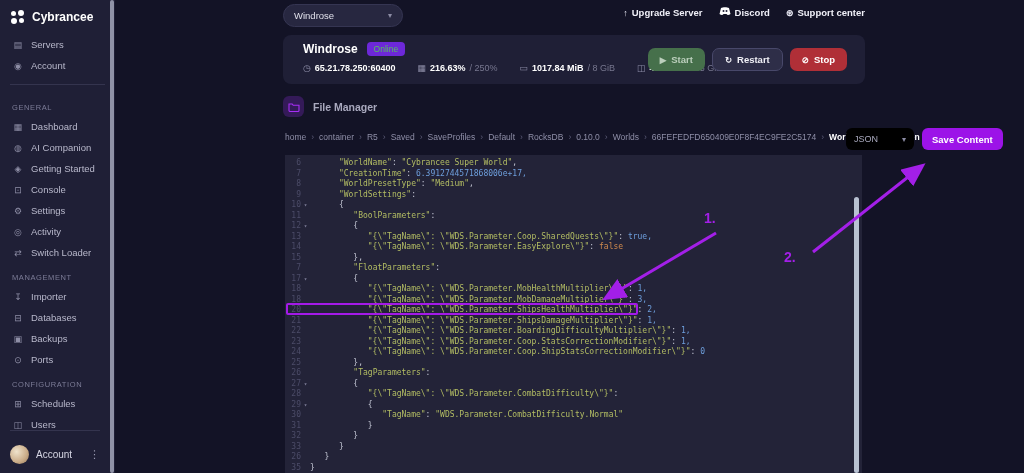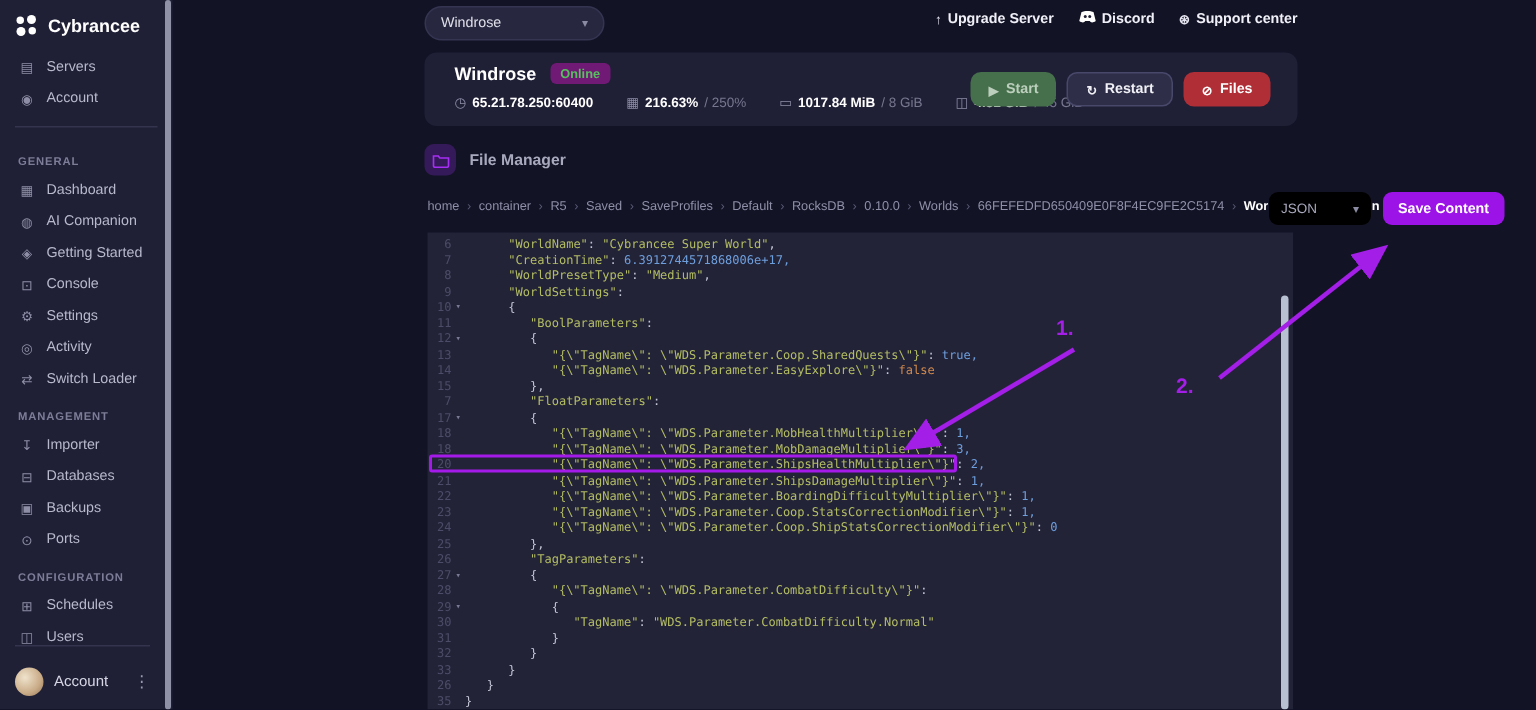--- a/index.html
+++ b/index.html
@@ -14,39 +14,39 @@
   .logo-dots i { position:absolute; background:#fff; border-radius:50%; }
   .logo-dots i:nth-child(1){ left:0; top:1px; width:5px; height:5px; }
   .logo-dots i:nth-child(2){ left:7px; top:0; width:6px; height:6px; }
   .logo-dots i:nth-child(3){ left:0; top:8px; width:6px; height:6px; }
   .logo-dots i:nth-child(4){ left:8px; top:8px; width:5px; height:5px; }
   .logo-text { font-size:12px; font-weight:bold; color:#fff; }
   .sb-item { display:flex; align-items:center; gap:7px; height:21px; padding-left:12px; font-size:9.5px; color:#b9b9cc; cursor:pointer; }
   .sb-item .ic { width:12px; text-align:center; font-size:9px; color:#8e8ea6; flex:0 0 12px; }
   .sb-item.active { background:#5a18ad; color:#fff; font-weight:bold; }
   .sb-item.active .ic { color:#c9a0ff; }
-  .sb-label { font-size:7.5px; letter-spacing:.6px; color:#7d7d98; padding:10px 0 4px 12px; font-weight:bold; }
+  .sb-label { font-size:7.5px; letter-spacing:.6px; color:#7d7d98; padding:10px 0 4px 12px; font-weight:normal; }
   .sb-divider { height:1px; background:#34344e; margin:8px 10px; }
   .sb-footer { position:absolute; left:0; bottom:3px; width:110px; }
   .account-row { display:flex; align-items:center; gap:7px; padding:6px 8px 6px 10px; font-size:10px; color:#d6d6e4; }
   .avatar { width:19px; height:19px; border-radius:50%; background:radial-gradient(circle at 35% 35%, #efe3cc, #c9ab87 60%, #8f7355); flex:0 0 19px; }
   .kebab { margin-left:auto; color:#9a9ab2; font-size:11px; padding-right:2px; }
 
   
   .server-select { position:absolute; left:283px; top:4px; width:120px; height:23px; background:#272740; border:1px solid #353552; border-radius:12px; display:flex; align-items:center; font-size:9.5px; color:#e0e0ea; padding:0 10px; cursor:pointer; }
   .server-select .chev { margin-left:auto; color:#8b8ba4; font-size:8px; }
   .top-links { position:absolute; top:7px; left:655px; width:210px; display:flex; gap:16px; justify-content:flex-end; }
   .top-link { display:flex; align-items:center; gap:4px; font-size:9.5px; color:#f0f0f8; font-weight:bold; cursor:pointer; white-space:nowrap; }
   .top-link .ic { font-size:9px; color:#e5e5f0; }
 
   
   .server-card { position:absolute; left:283px; top:35px; width:582px; height:49px; background:#1f1f36; border-radius:8px; padding:7px 18px 0 20px; }
   .card-title-row { display:flex; align-items:center; gap:9px; }
   .card-title { font-size:12px; font-weight:bold; color:#fff; }
-  .status-badge { background:#701a75; color:#56c05e; font-size:8.5px; font-weight:bold; padding:2px 7px; border-radius:4px; }
+  .status-badge { background:#6d28d9; color:#56c05e; font-size:8.5px; font-weight:normal; padding:2px 7px; border-radius:4px; }
   .stats-row { display:flex; gap:22px; margin-top:7px; }
   .stat { display:flex; align-items:center; gap:4px; font-size:9px; color:#fff; font-weight:bold; white-space:nowrap; }
   .stat .ic { color:#8c8ca6; font-size:9px; font-weight:normal; }
   .stat .max { color:#77778f; font-weight:normal; }
   .card-buttons { position:absolute; right:18px; top:13px; display:flex; gap:7px; }
   .btn { height:23px; border-radius:7px; display:flex; align-items:center; gap:5px; padding:0 12px; font-size:9.5px; font-weight:bold; cursor:pointer; border:none; }
   .btn .ic { font-size:8.5px; }
   .btn-start { background:#46704b; color:#bccfbd; }
   .btn-restart { background:#2e2e48; color:#f0f0f6; border:1px solid #48486a; }
   .btn-stop { background:#b02f37; color:#fff; }
@@ -225,21 +225,21 @@
       <button class="btn btn-start">
           <span class="ic">▶</span>
           <span>Start</span>
         </button>
       <button class="btn btn-restart">
           <span class="ic">↻</span>
           <span>Restart</span>
         </button>
       <button class="btn btn-stop">
           <span class="ic">⊘</span>
-          <span>Files</span>
+          <span>Stop</span>
         </button>
     </div>
   </section>
 
   <div class="fm-header">
     <span class="fm-icon">
       <svg width="12" height="10" viewBox="0 0 12 10">
           <path d="M1 2 h3.2 l1 1.3 H11 v5.2 a1 1 0 0 1 -1 1 H2 a1 1 0 0 1 -1 -1 Z" fill="none" stroke="#a62ef5" stroke-width="1.1"></path>
         </svg>
     </span>

